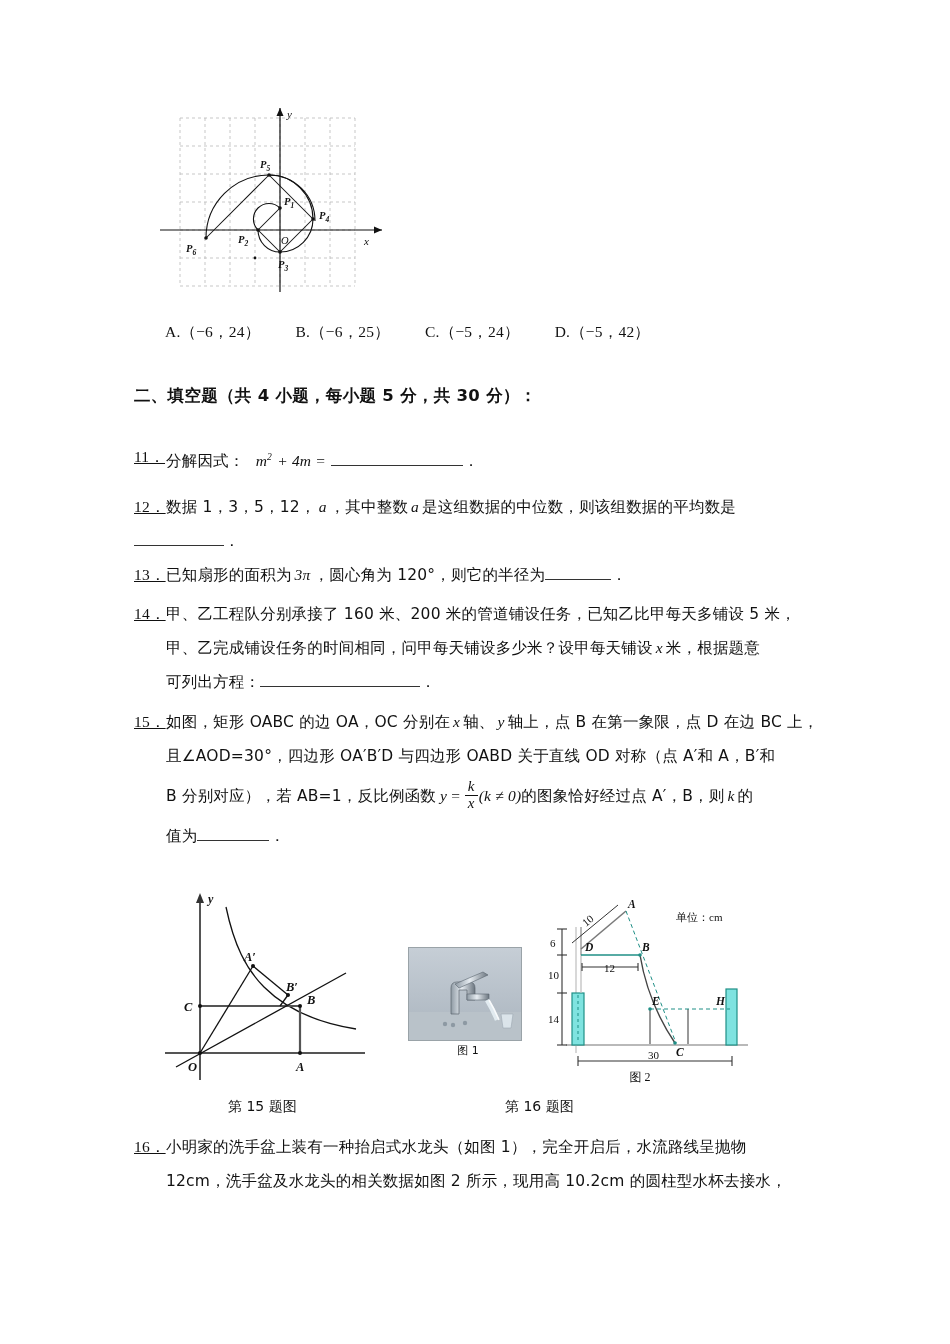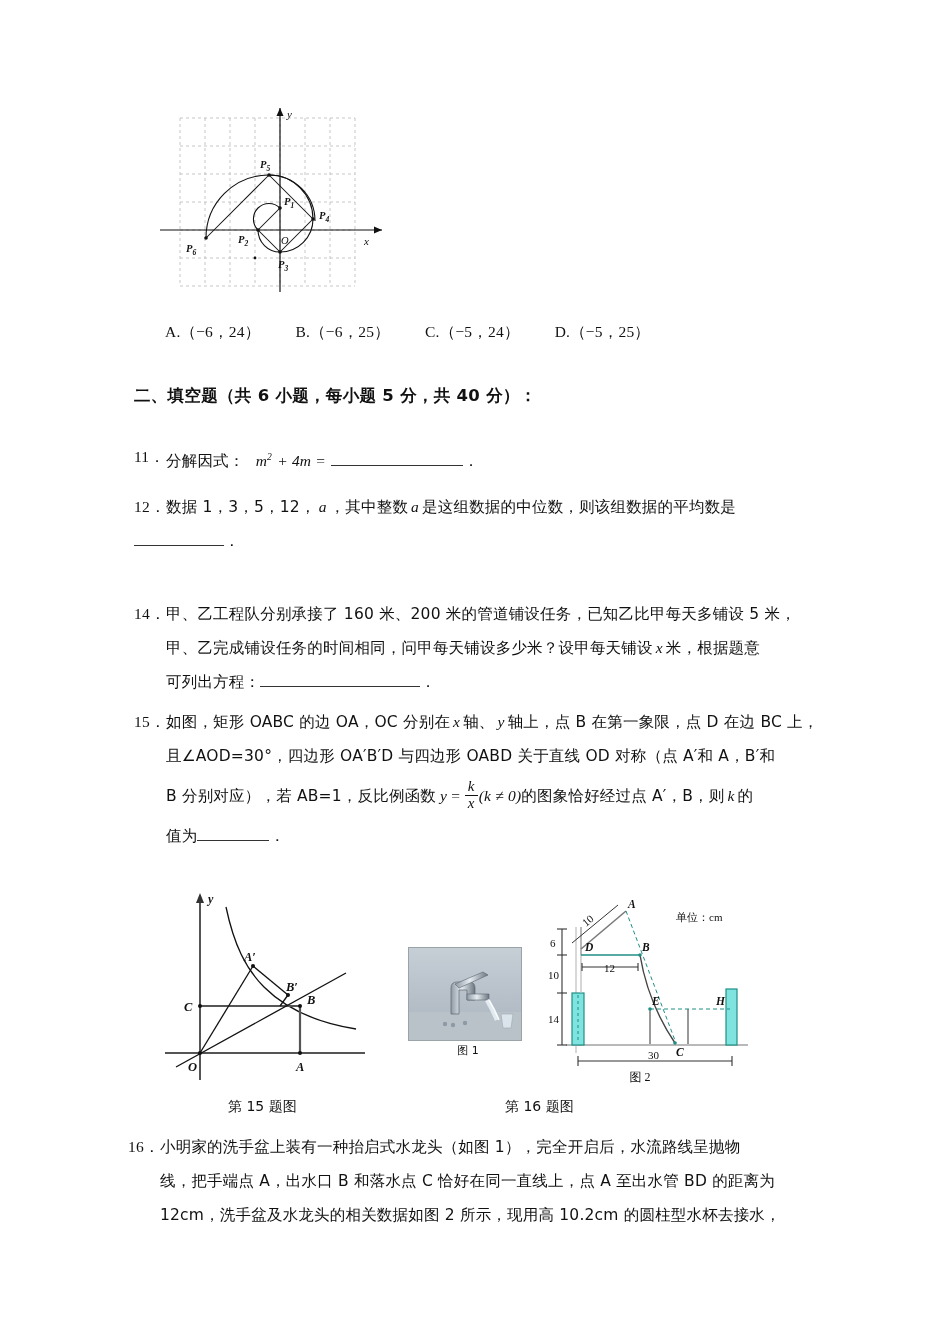--- a/index.html
+++ b/index.html
@@ -68,20 +68,21 @@
     font-size: 15.5px;
     line-height: 34px;
     font-family: "DejaVu Sans", "Liberation Sans", sans-serif;
     letter-spacing: 0.2px;
   }
   .q .num {
     position: absolute;
     left: 0; top: 0;
     width: 36px;
     font-family: "Liberation Serif", serif;
+    text-decoration: underline;
   }
   .q .body { margin-left: 32px; display: block; }
   .q .cont { display: block; }
 
   
   .frac {
     display: inline-block;
     vertical-align: middle;
     text-align: center;
     font-family: "Liberation Serif", serif;
@@ -201,24 +202,24 @@
         <text x="110" y="68">P<tspan font-size="7.5" dy="2.5" font-style="italic">5</tspan></text>
         <text x="36" y="152">P<tspan font-size="7.5" dy="2.5" font-style="italic">6</tspan></text>
       </g>
     </svg>
   </div>
 
   <div id="options-row">
     <span class="opt"><span class="opt-letter">A.</span><span>（−6，24）</span></span>
     <span class="opt"><span class="opt-letter">B.</span><span>（−6，25）</span></span>
     <span class="opt"><span class="opt-letter">C.</span><span>（−5，24）</span></span>
-    <span class="opt"><span class="opt-letter">D.</span><span>（−5，25）</span></span>
-  </div>
-
-  <div id="section-heading">二、填空题（共 6 小题，每小题 5 分，共 40 分）：</div>
+    <span class="opt"><span class="opt-letter">D.</span><span>（−5，42）</span></span>
+  </div>
+
+  <div id="section-heading">二、填空题（共 4 小题，每小题 5 分，共 30 分）：</div>
 
   <div class="q" style="left:134px; top:440px; width:700px;">
     <span class="num">11．</span>
     <span class="body">
       <span>分解因式：</span>
       <span class="mi" style="margin-left:6px;">m</span><sup class="exp">2</sup>
       <span class="mi">+ 4m =</span>
       <span class="blank-line" style="width:132px; height:17px;"></span><span>．</span>
     </span>
   </div>
@@ -226,20 +227,26 @@
   <div class="q" style="left:134px; top:490px; width:700px;">
     <span class="num">12．</span>
     <span class="body">
       <span>数据 1，3，5，12，</span><span class="mi" style="margin:0 3px;">a</span><span>，其中整数</span><span class="mi" style="margin:0 3px;">a</span><span>是这组数据的中位数，则该组数据的平均数是</span>
     </span>
     <span class="cont" style="margin-left:0; display:block;">
       <span class="blank-line" style="width:90px; height:17px;"></span><span>．</span>
     </span>
   </div>
 
+  <div class="q" style="left:134px; top:558px; width:700px;">
+    <span class="num">13．</span>
+    <span class="body">
+      <span>已知扇形的面积为</span><span class="mi" style="margin:0 3px;">3π</span><span>，圆心角为 120°，则它的半径为</span><span class="blank-line" style="width:66px; height:17px;"></span><span>．</span>
+    </span>
+  </div>
 
   <div class="q" style="left:134px; top:597px; width:705px;">
     <span class="num">14．</span>
     <span class="body">甲、乙工程队分别承接了 160 米、200 米的管道铺设任务，已知乙比甲每天多铺设 5 米，</span>
     <span class="body cont">
       <span>甲、乙完成铺设任务的时间相同，问甲每天铺设多少米？设甲每天铺设</span><span class="mi" style="margin:0 3px;">x</span><span>米，根据题意</span>
     </span>
     <span class="body cont">
       <span>可列出方程：</span><span class="blank-line" style="width:160px; height:17px;"></span><span>．</span>
     </span>
@@ -426,20 +433,19 @@
 
         <text x="92" y="188" font-size="12" fill="#111" text-anchor="middle" font-family="DejaVu Sans, Liberation Sans, sans-serif">图 2</text>
       </svg>
     </div>
 
   </div>
 
   <div class="fig-caption" style="left:228px; top:1098px;">第 15 题图</div>
   <div class="fig-caption" style="left:505px; top:1098px;">第 16 题图</div>
 
-  <div class="q" style="left:128px; top:1130px; width:710px;">
+  <div class="q" style="left:134px; top:1130px; width:710px;">
     <span class="num">16．</span>
     <span class="body">小明家的洗手盆上装有一种抬启式水龙头（如图 1），完全开启后，水流路线呈抛物</span>
-    <span class="body cont">线，把手端点 A，出水口 B 和落水点 C 恰好在同一直线上，点 A 至出水管 BD 的距离为</span>
     <span class="body cont">12cm，洗手盆及水龙头的相关数据如图 2 所示，现用高 10.2cm 的圆柱型水杯去接水，</span>
   </div>
 
 </div>
 
 </body></html>

